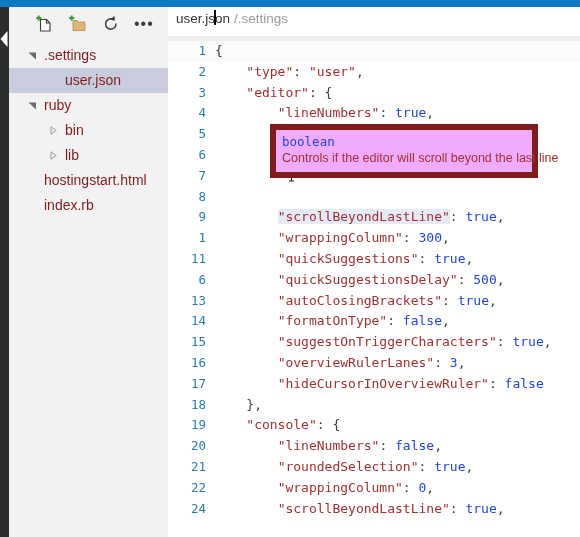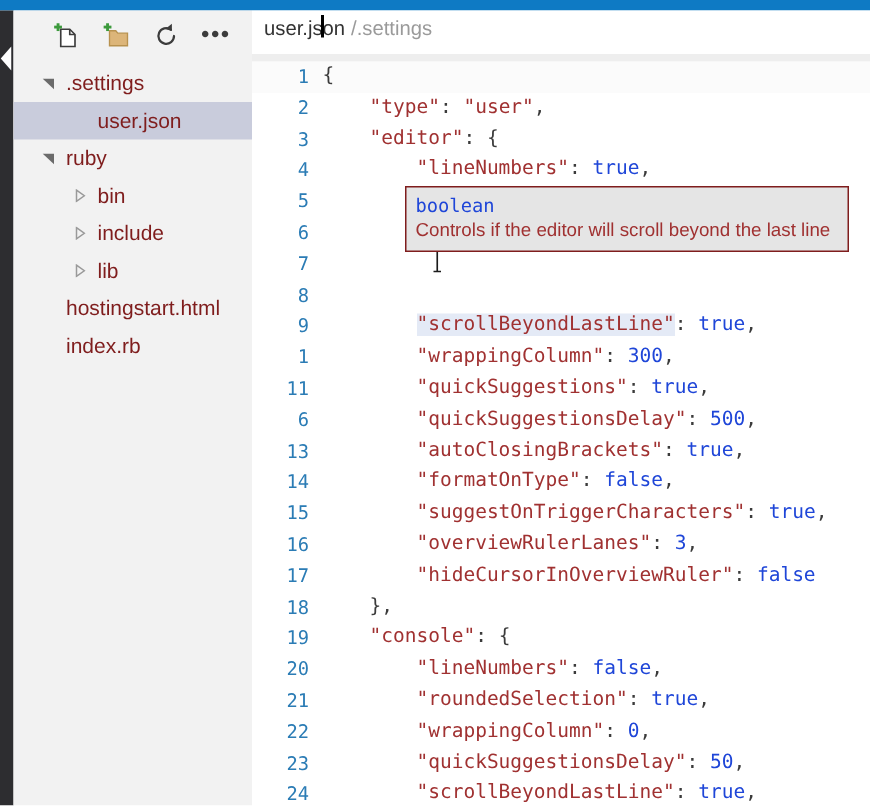--- a/index.html
+++ b/index.html
@@ -206,23 +206,23 @@
     height: 17px;
     pointer-events: none;
   }
   #mouse-ibeam svg { display: block; }
 
   
   #hover-tooltip {
     position: absolute;
     left: 102px;
     top: 117px;
-    width: 296px;
-    background: #e5e5e5;
-    border: 1px solid #7f1d1d;
+    width: 268px;
+    background: #f0abfc;
+    border: 6px solid #7f1d1d;
     box-sizing: border-box;
     padding: 3px 6px 5px 6px;
     z-index: 20;
   }
   #tooltip-type {
     color: #1f46d8;
     font-family: "DejaVu Sans Mono", monospace;
     font-size: 12.5px;
     line-height: 17px;
   }
@@ -293,25 +293,20 @@
         <div class="tree-row lvl1"><span class="tw">
             <svg width="9" height="9" viewBox="0 0 9 9">
               <polygon points="0.5,1.5 8,1.5 8,8.5" fill="#6b6b6b"></polygon>
             </svg>
           </span><span class="tree-label">ruby</span></div>
         <div class="tree-row lvl2"><span class="tw">
             <svg width="9" height="9" viewBox="0 0 9 9">
               <polygon points="2,0.8 7.2,4.5 2,8.2" fill="none" stroke="#9a9a9a" stroke-width="1"></polygon>
             </svg>
           </span><span class="tree-label">bin</span></div>
-        <div class="tree-row lvl2"><span class="tw">
-            <svg width="9" height="9" viewBox="0 0 9 9">
-              <polygon points="2,0.8 7.2,4.5 2,8.2" fill="none" stroke="#9a9a9a" stroke-width="1"></polygon>
-            </svg>
-          </span><span class="tree-label">include</span></div>
         <div class="tree-row lvl2"><span class="tw">
             <svg width="9" height="9" viewBox="0 0 9 9">
               <polygon points="2,0.8 7.2,4.5 2,8.2" fill="none" stroke="#9a9a9a" stroke-width="1"></polygon>
             </svg>
           </span><span class="tree-label">lib</span></div>
         <div class="tree-row lvl1-file"><span class="tree-label">hostingstart.html</span></div>
         <div class="tree-row lvl1-file"><span class="tree-label">index.rb</span></div>
       </div>
   </div>
 
@@ -338,21 +333,20 @@
         <div class="code-line"><span class="gutter">13</span><span class="code-text"><span>        </span><span class="tok-key">"autoClosingBrackets"</span><span class="tok-punc">: </span><span class="tok-bool">true</span><span class="tok-punc">,</span></span></div>
         <div class="code-line"><span class="gutter">14</span><span class="code-text"><span>        </span><span class="tok-key">"formatOnType"</span><span class="tok-punc">: </span><span class="tok-bool">false</span><span class="tok-punc">,</span></span></div>
         <div class="code-line"><span class="gutter">15</span><span class="code-text"><span>        </span><span class="tok-key">"suggestOnTriggerCharacters"</span><span class="tok-punc">: </span><span class="tok-bool">true</span><span class="tok-punc">,</span></span></div>
         <div class="code-line"><span class="gutter">16</span><span class="code-text"><span>        </span><span class="tok-key">"overviewRulerLanes"</span><span class="tok-punc">: </span><span class="tok-num">3</span><span class="tok-punc">,</span></span></div>
         <div class="code-line"><span class="gutter">17</span><span class="code-text"><span>        </span><span class="tok-key">"hideCursorInOverviewRuler"</span><span class="tok-punc">: </span><span class="tok-bool">false</span></span></div>
         <div class="code-line"><span class="gutter">18</span><span class="code-text"><span>    </span><span class="tok-punc">},</span></span></div>
         <div class="code-line"><span class="gutter">19</span><span class="code-text"><span>    </span><span class="tok-key">"console"</span><span class="tok-punc">: {</span></span></div>
         <div class="code-line"><span class="gutter">20</span><span class="code-text"><span>        </span><span class="tok-key">"lineNumbers"</span><span class="tok-punc">: </span><span class="tok-bool">false</span><span class="tok-punc">,</span></span></div>
         <div class="code-line"><span class="gutter">21</span><span class="code-text"><span>        </span><span class="tok-key">"roundedSelection"</span><span class="tok-punc">: </span><span class="tok-bool">true</span><span class="tok-punc">,</span></span></div>
         <div class="code-line"><span class="gutter">22</span><span class="code-text"><span>        </span><span class="tok-key">"wrappingColumn"</span><span class="tok-punc">: </span><span class="tok-num">0</span><span class="tok-punc">,</span></span></div>
-        <div class="code-line"><span class="gutter">23</span><span class="code-text"><span>        </span><span class="tok-key">"quickSuggestionsDelay"</span><span class="tok-punc">: </span><span class="tok-num">50</span><span class="tok-punc">,</span></span></div>
         <div class="code-line"><span class="gutter">24</span><span class="code-text"><span>        </span><span class="tok-key">"scrollBeyondLastLine"</span><span class="tok-punc">: </span><span class="tok-bool">true</span><span class="tok-punc">,</span></span></div>
       </div>
 
     <div id="caret"></div>
 
     <div id="hover-tooltip">
       <div id="tooltip-type">boolean</div>
       <div id="tooltip-desc">Controls if the editor will scroll beyond the last line</div>
     </div>
 

